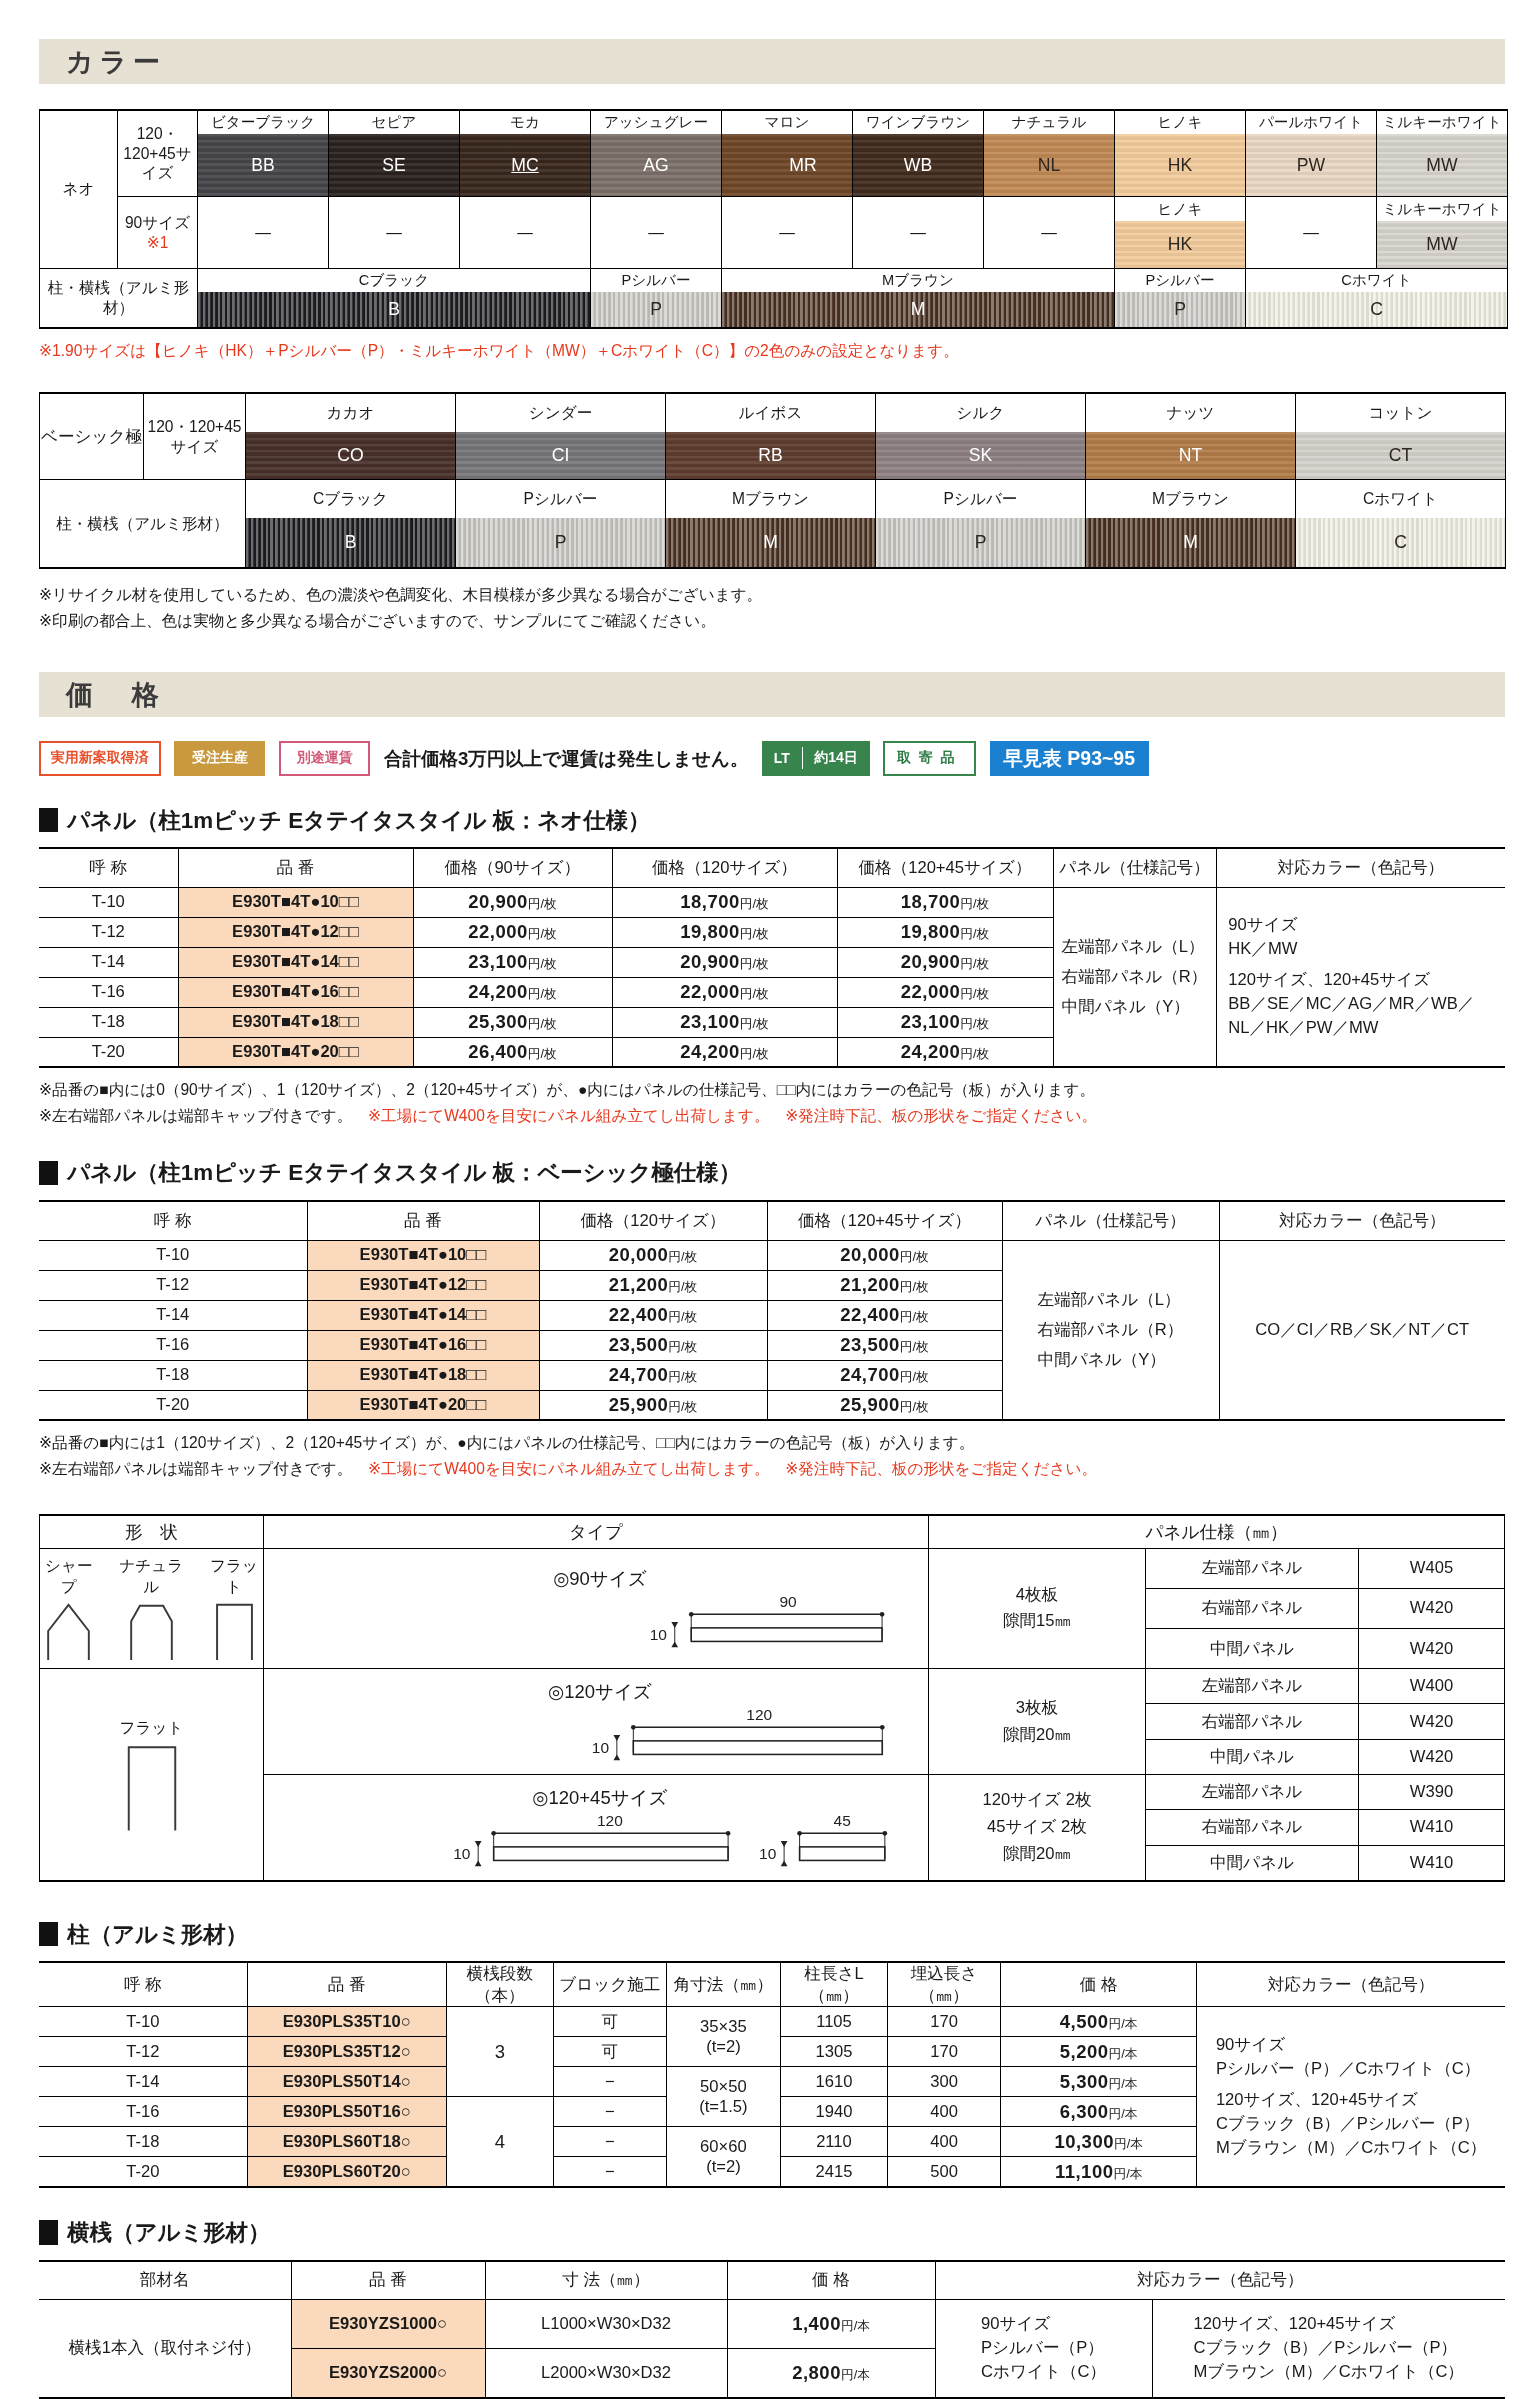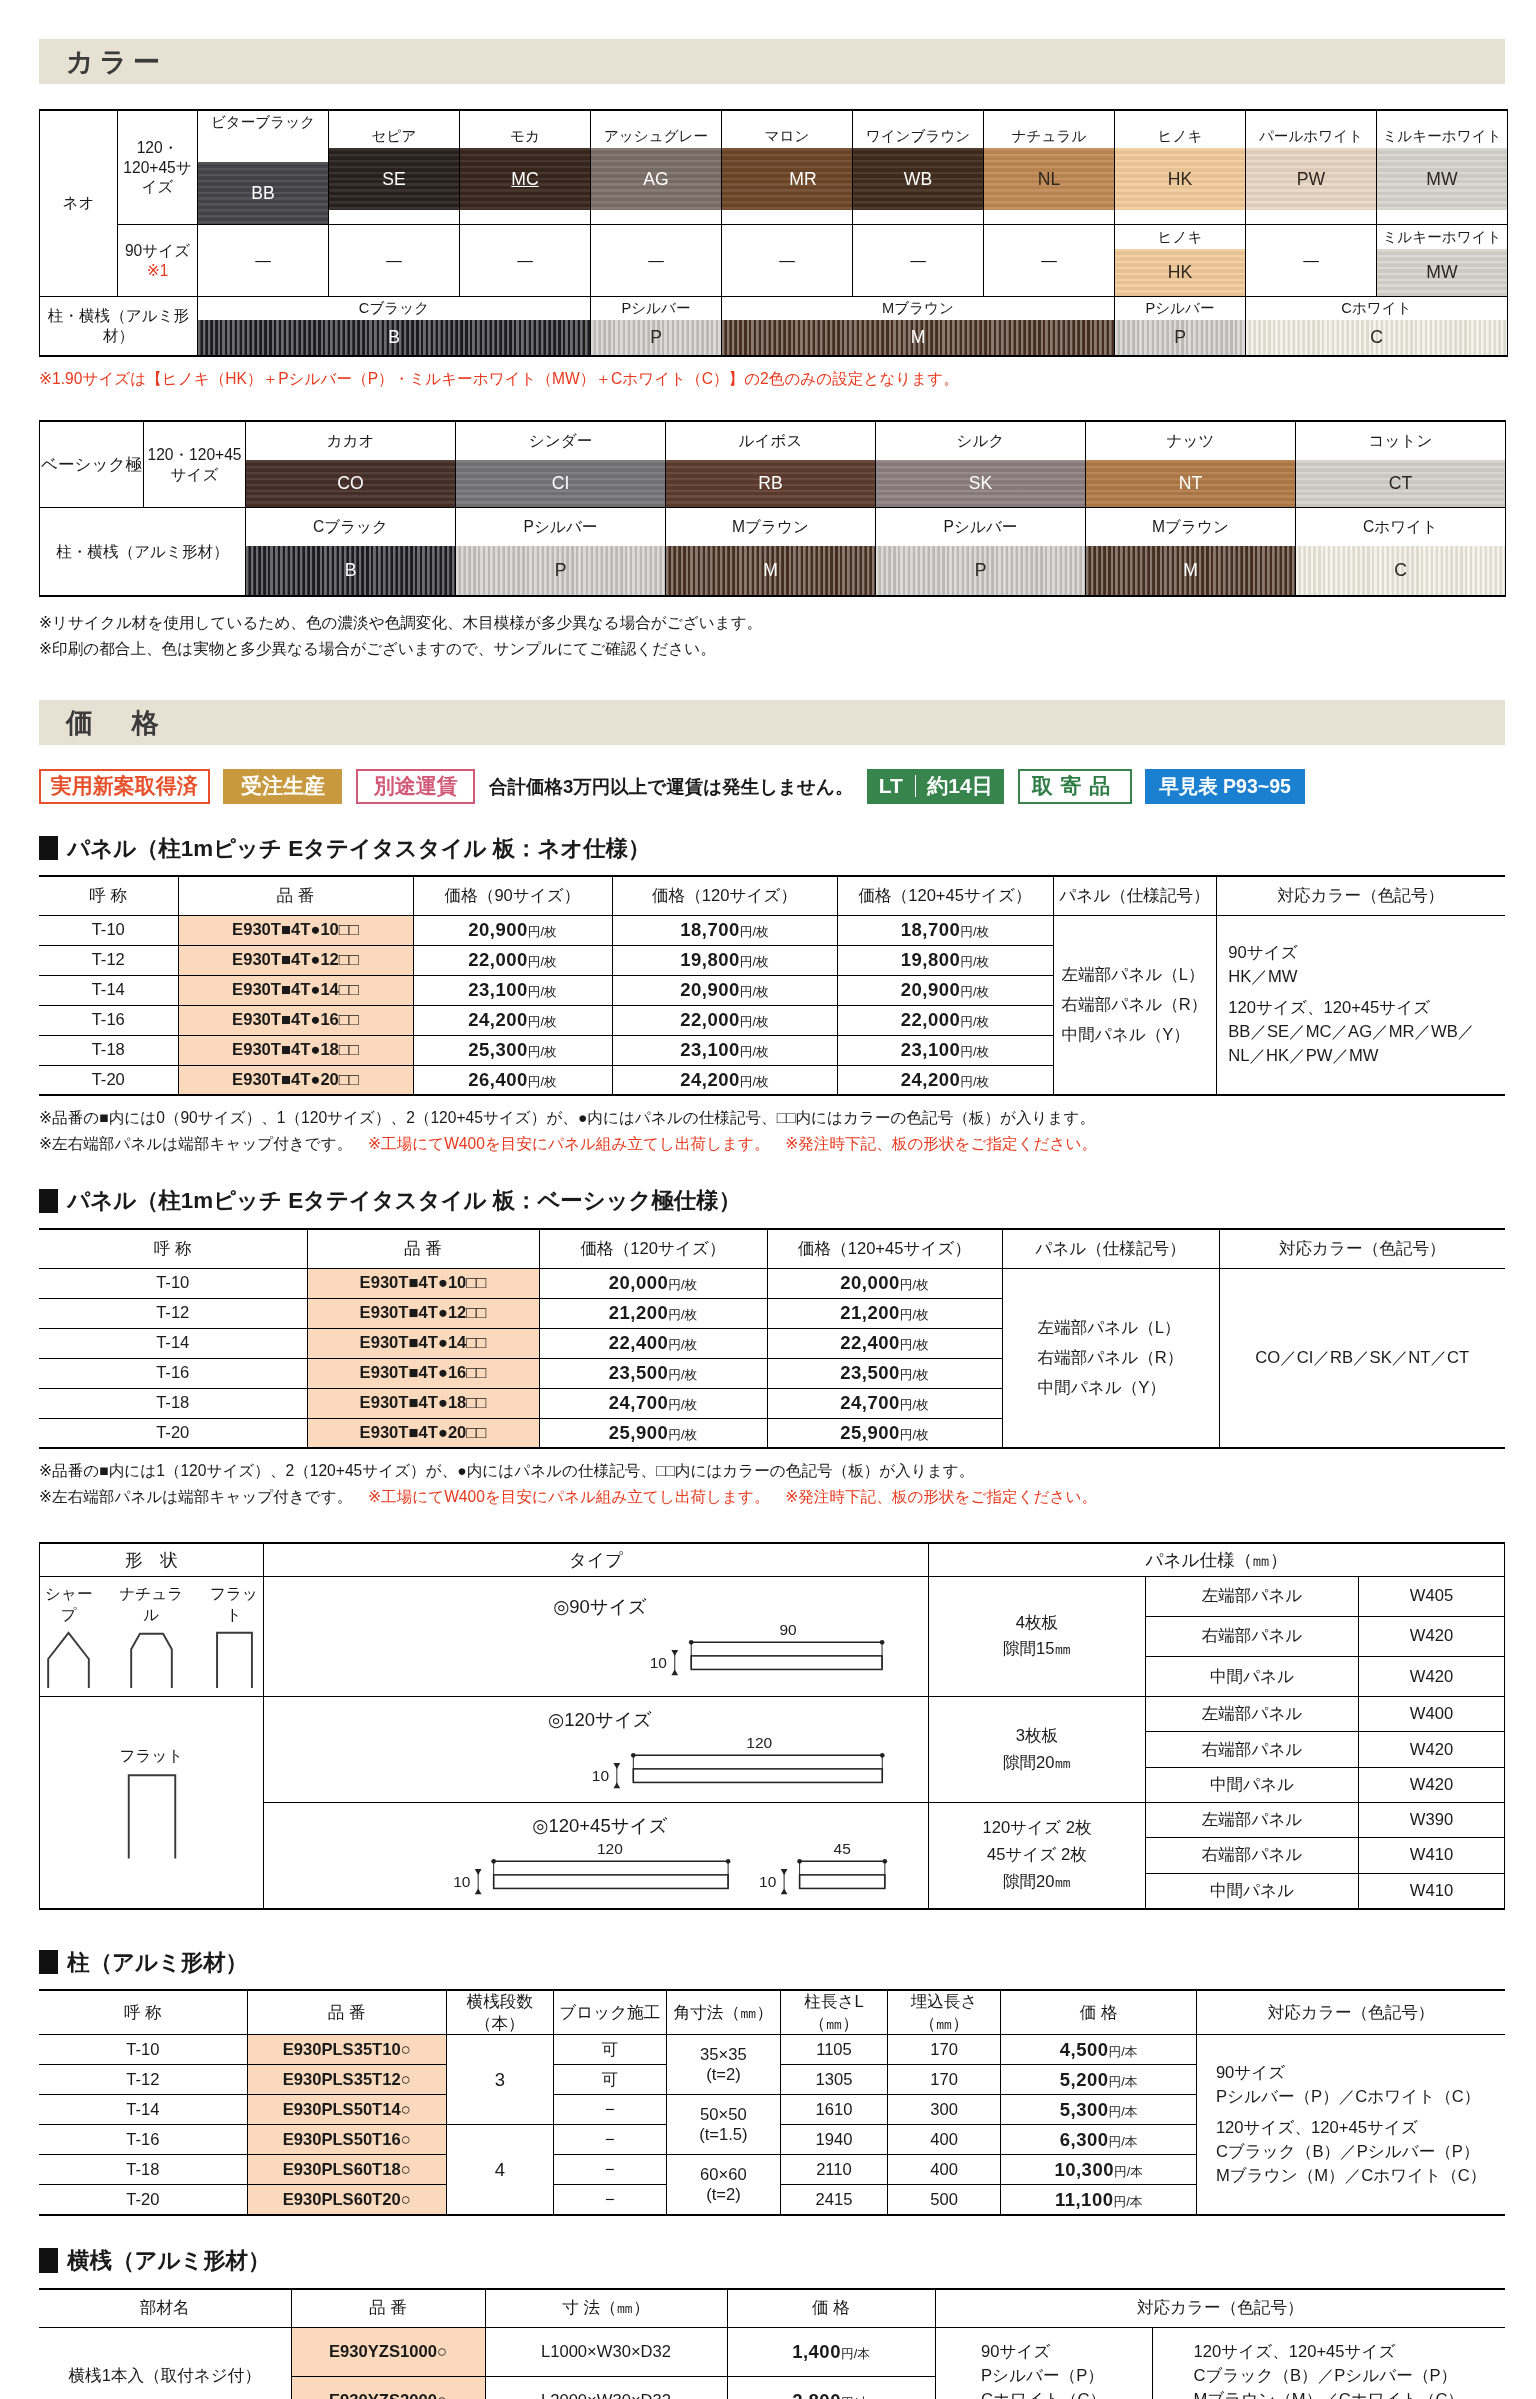--- a/index.html
+++ b/index.html
@@ -17,21 +17,21 @@
 .sw.dk{color:#2e2620}
 .sw.vg{background-image:repeating-linear-gradient(90deg,rgba(255,255,255,.35) 0 2px,rgba(0,0,0,.08) 2.9px 4.9px)}
 .h64{height:62px}.h48{height:47px}.h36{height:35px}.h50{height:49px}
 .glab{font-size:17.6px}.slab{font-size:15.6px;line-height:1.25;padding:2px}
 .dash{font-size:19.5px;color:#111}
 .red{color:#e8381d}
 .note{font-size:15.6px;line-height:1.55;margin-top:9.8px}
 .note.small{margin-top:13.7px}
 
 .badgerow{display:flex;align-items:center;gap:13.7px;margin-top:23.4px}
-.b{height:35px;display:inline-flex;align-items:center;padding:0 9.8px;font-size:21px;font-weight:700;white-space:nowrap}
+.b{height:35px;display:inline-flex;align-items:center;padding:0 9.8px;font-size:14px;font-weight:700;white-space:nowrap}
 .b1{border:2px solid #e8502a;color:#e8502a}
 .b2{background:#c8993e;color:#fff;padding:0 17.6px}
 .b3{border:2px solid #d25a78;color:#d25a78;padding:0 15.6px}
 .b4{background:#37854c;color:#fff;gap:11.7px;padding:0 11.7px}
 .b4 .dv{width:1px;height:21.5px;background:#fff}
 .b5{border:2px solid #37854c;color:#2e7d45;letter-spacing:7.8px;padding:0 11.7px}
 .b6{background:#1a80cf;color:#fff;padding:0 13.7px;font-size:19.5px}
 .freight{font-size:18.5px;font-weight:700}
 
 .sect{display:flex;align-items:center;gap:9.8px;font-size:22.4px;font-weight:700;margin:29px 0 11.7px}
@@ -79,21 +79,21 @@
         <col style="width:78px">
         <col style="width:80px">
         <col span="10" style="width:131px">
       </colgroup>
     <tbody>
         <tr>
       <td rowspan="2" class="glab">ネオ</td>
       <td class="slab">120・120+45サイズ</td>
       <td>
             <div class="cn">ビターブラック</div>
-            <div class="sw h64" style="background-color: rgb(70, 70, 74); margin-top: 28px;">BB</div>
+            <div class="sw h64" style="background-color: rgb(70, 70, 74);">BB</div>
           </td>
       <td>
             <div class="cn">セピア</div>
             <div class="sw h64" style="background-color: rgb(42, 34, 31);">SE</div>
           </td>
       <td>
             <div class="cn">モカ</div>
             <div class="sw h64" style="background-color: rgb(56, 39, 29); text-decoration: underline;">MC</div>
           </td>
       <td>

